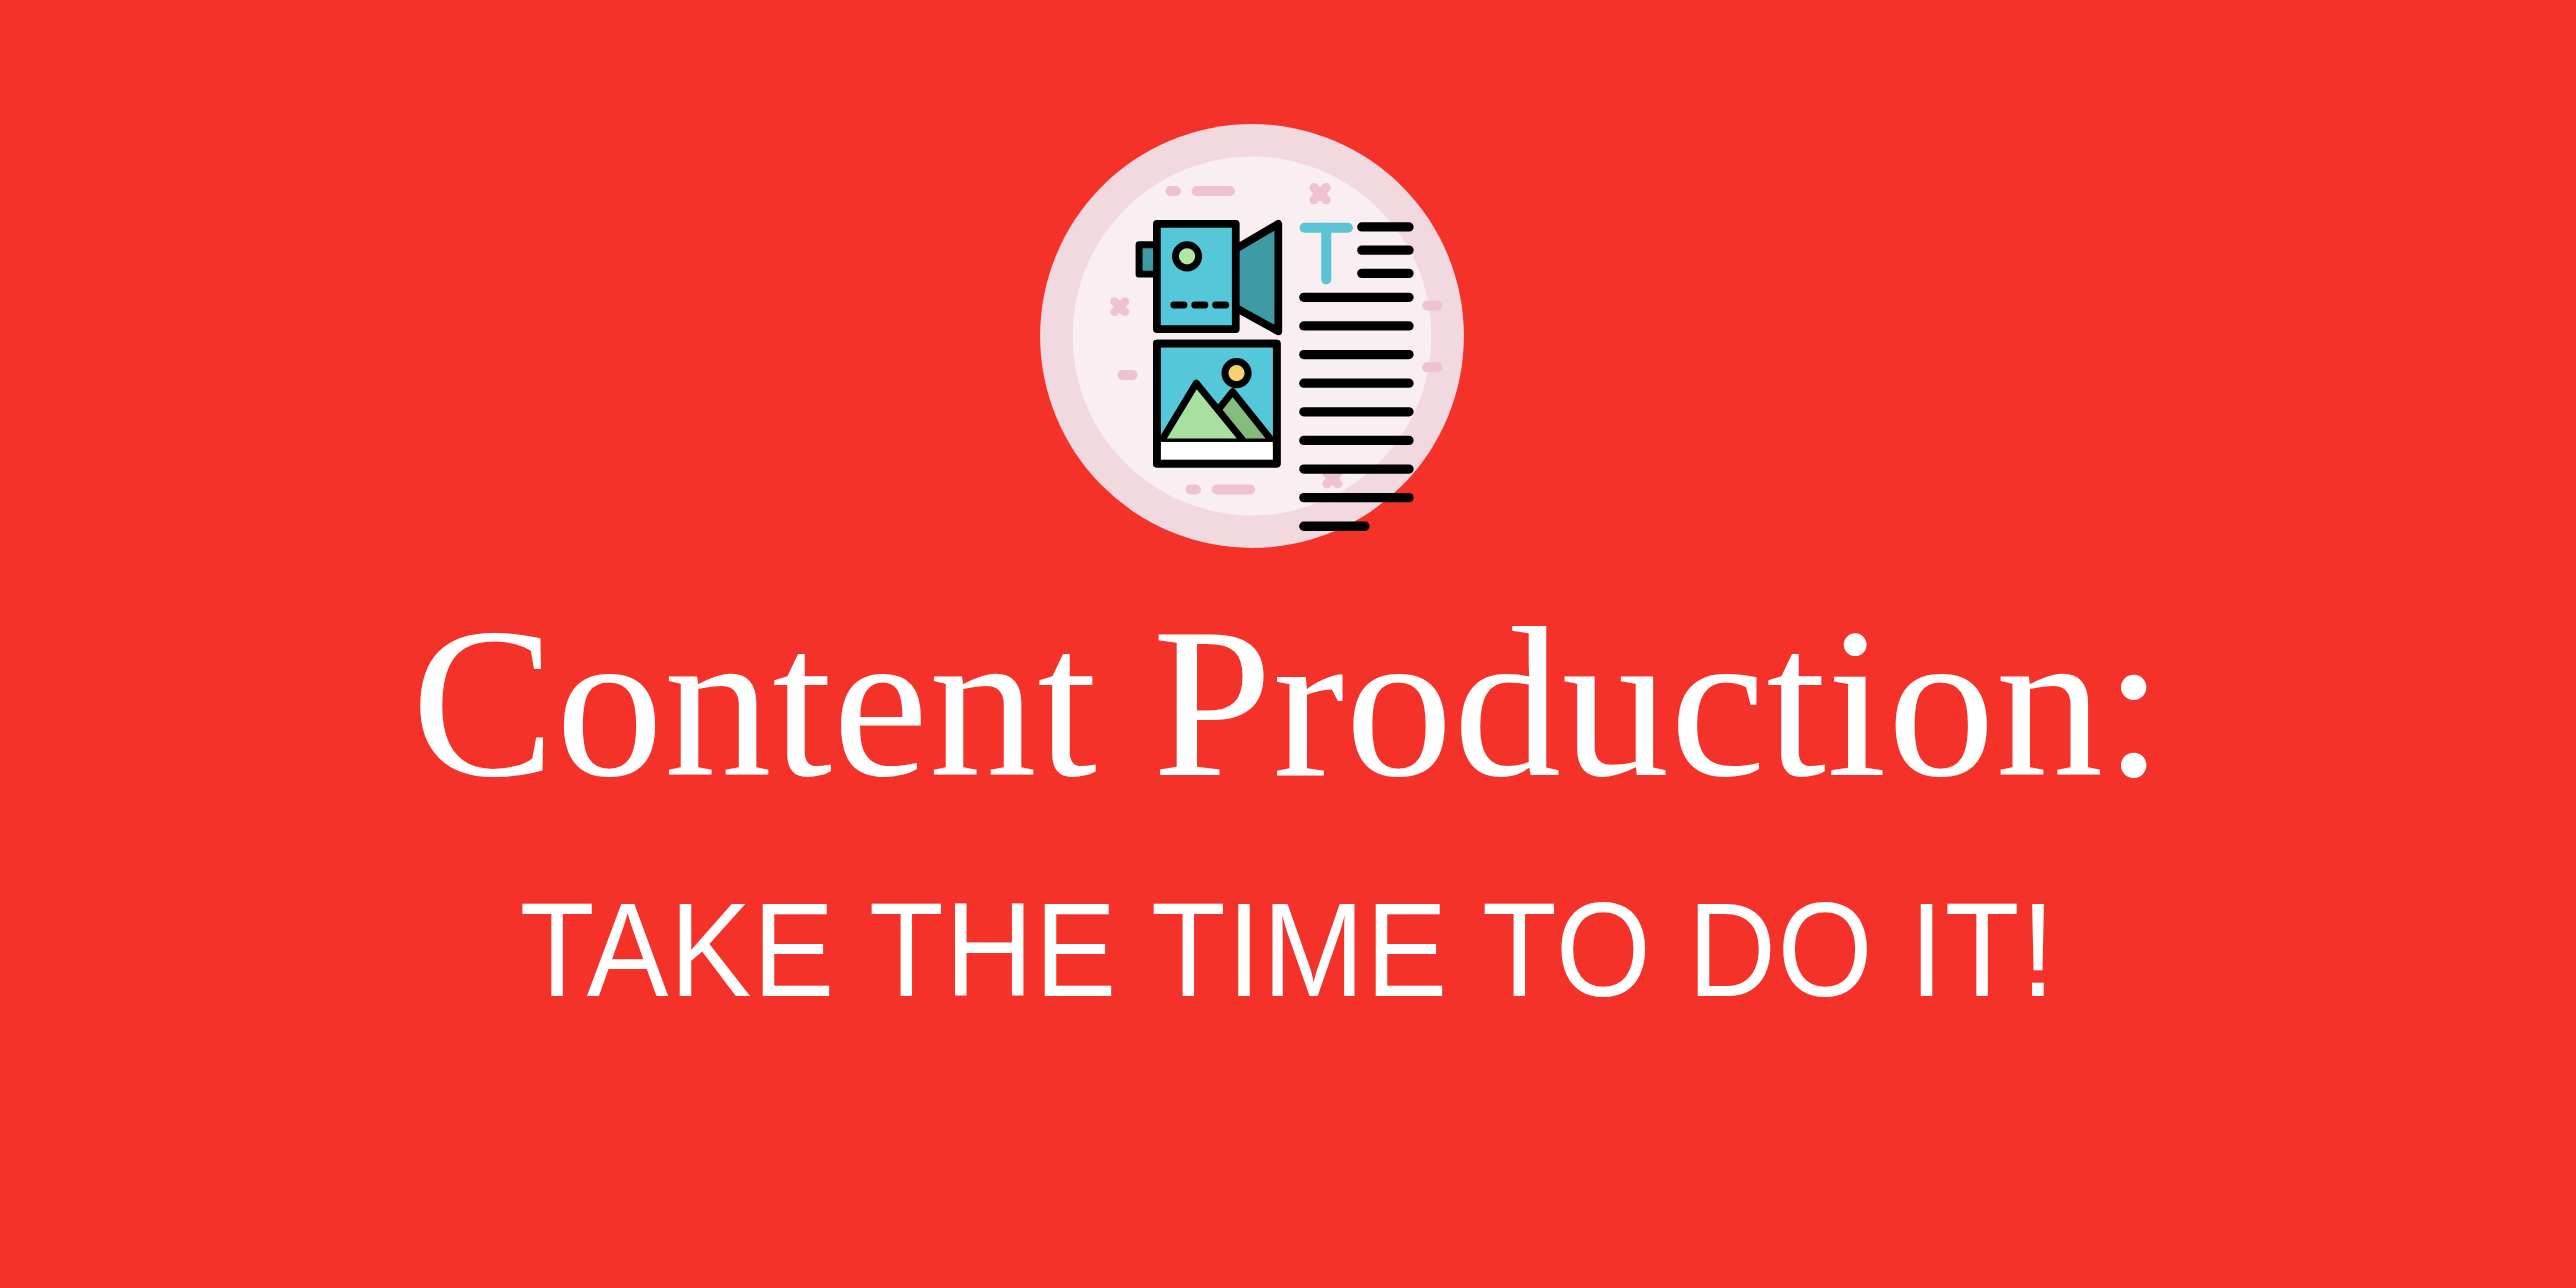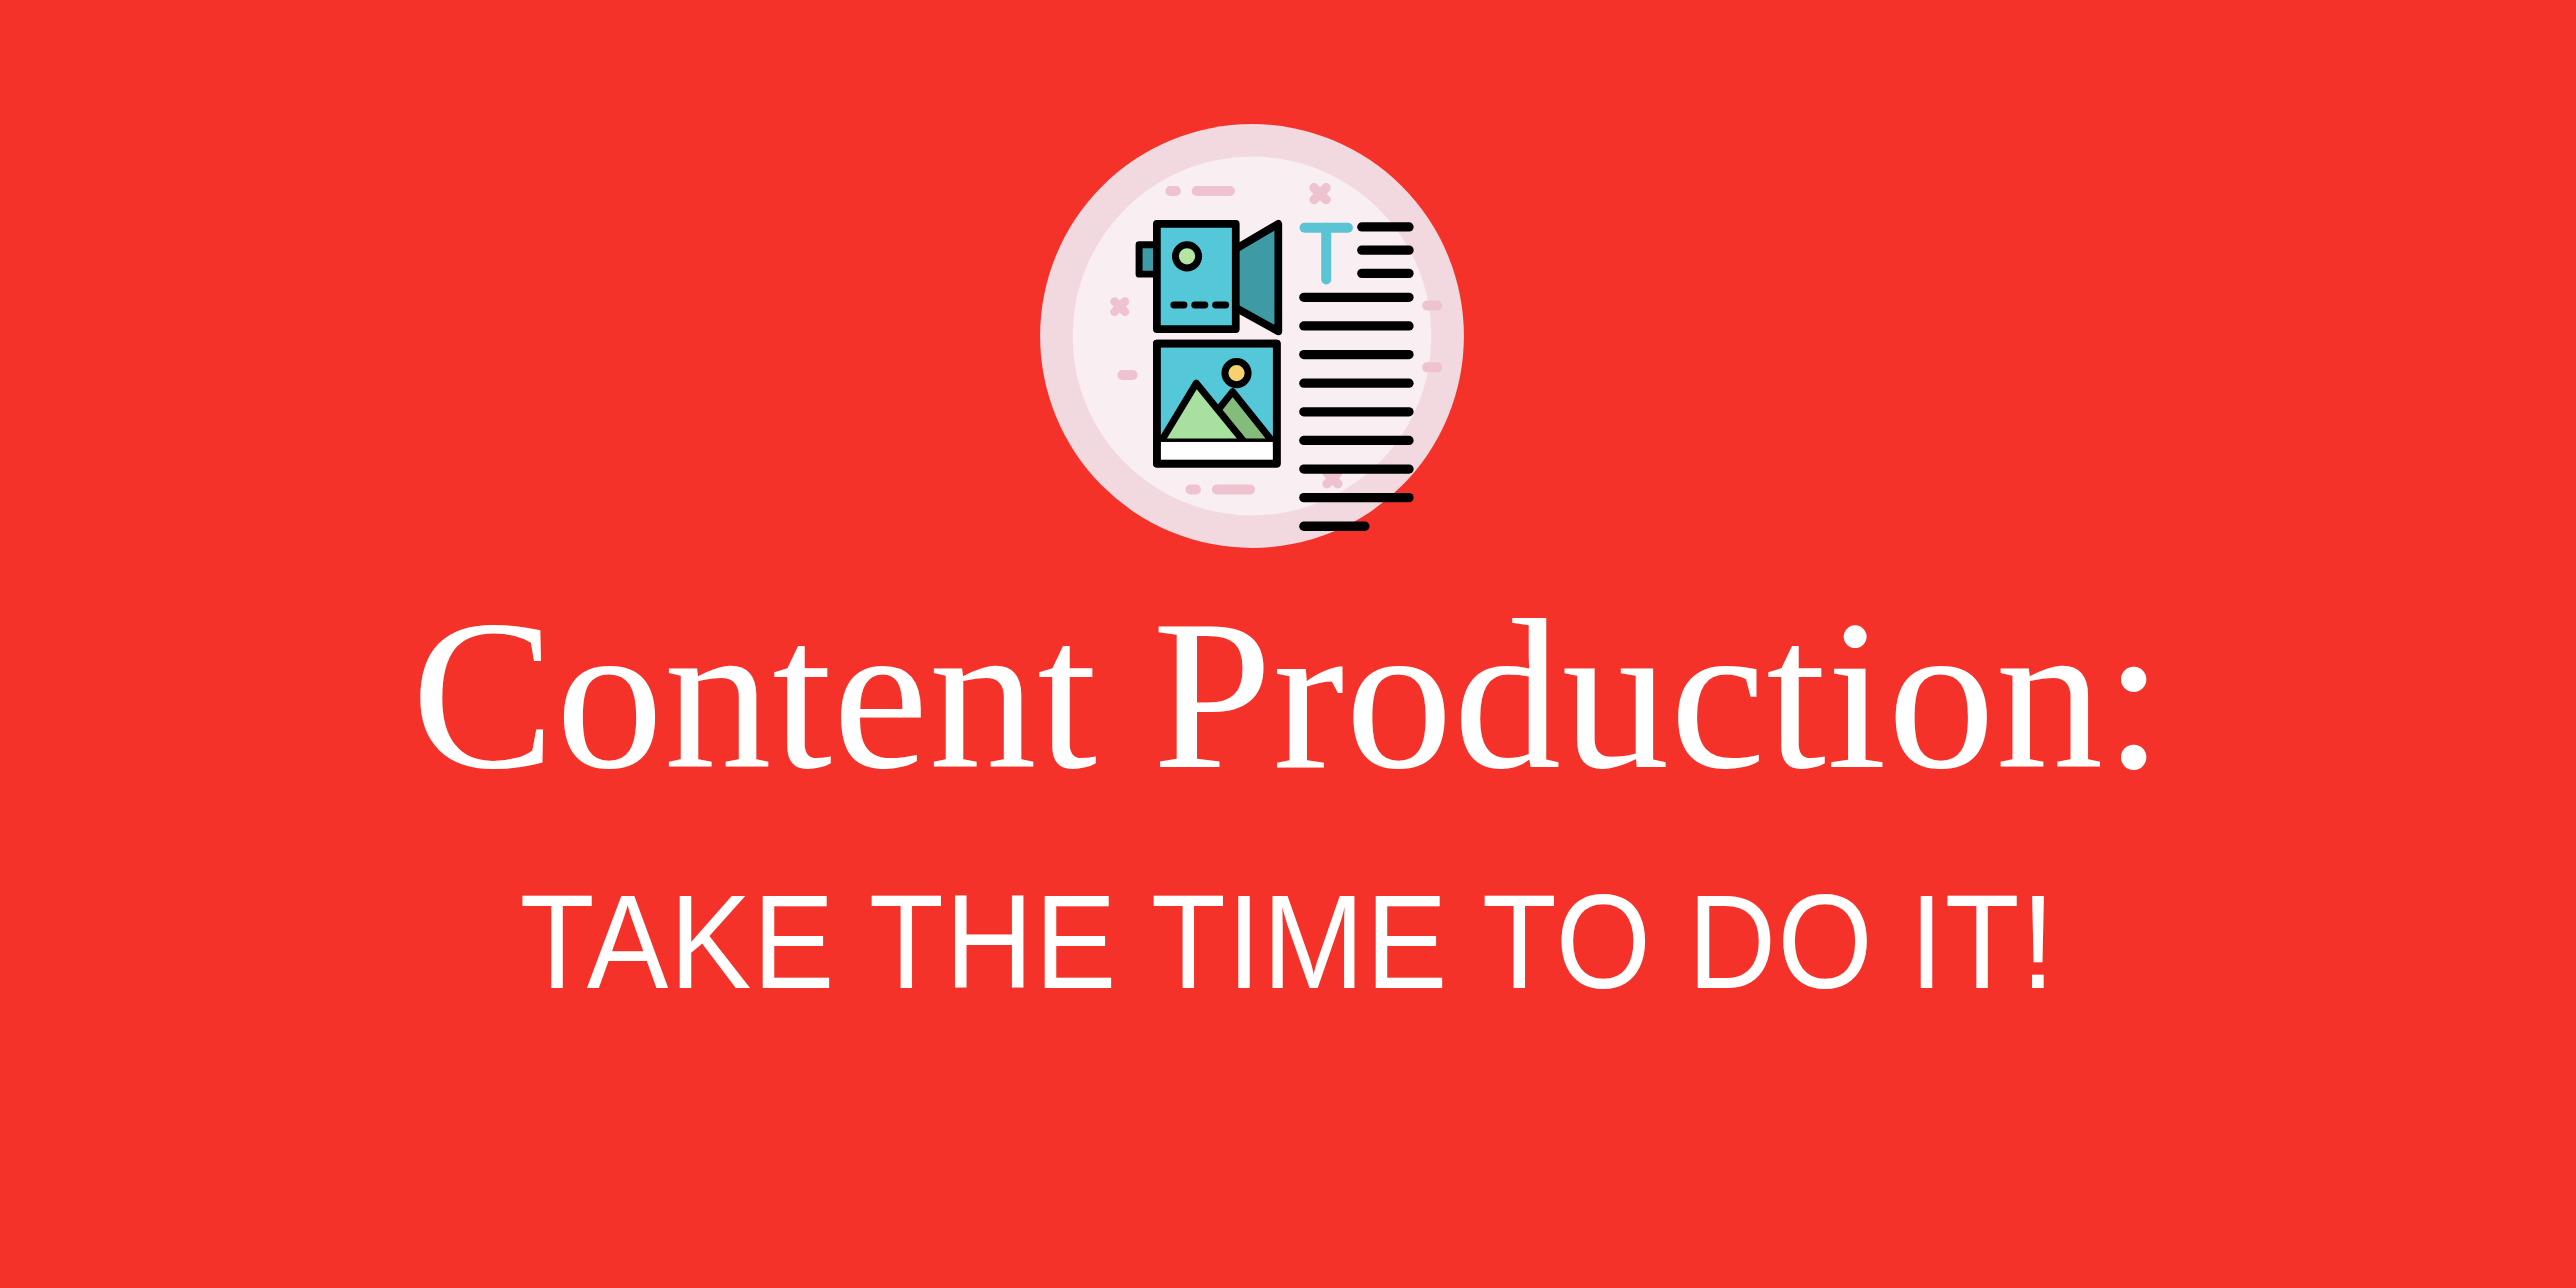--- a/index.html
+++ b/index.html
@@ -44,21 +44,21 @@
     text-align: center;
   }
 
   .title {
     font-family: "Liberation Serif", "DejaVu Serif", serif;
     color: #FFFFFF;
     font-size: 215px;
     line-height: 1.0;
     font-weight: 400;
     letter-spacing: 0.8px;
-    margin: 0;
+    margin: 8px;
     white-space: nowrap;
   }
 
   .subtitle {
     font-family: "Liberation Sans Narrow", "Liberation Sans", sans-serif;
     color: #FFFFFF;
     font-size: 133px;
     line-height: 1.0;
     font-weight: 300;
     letter-spacing: 1.5px;

